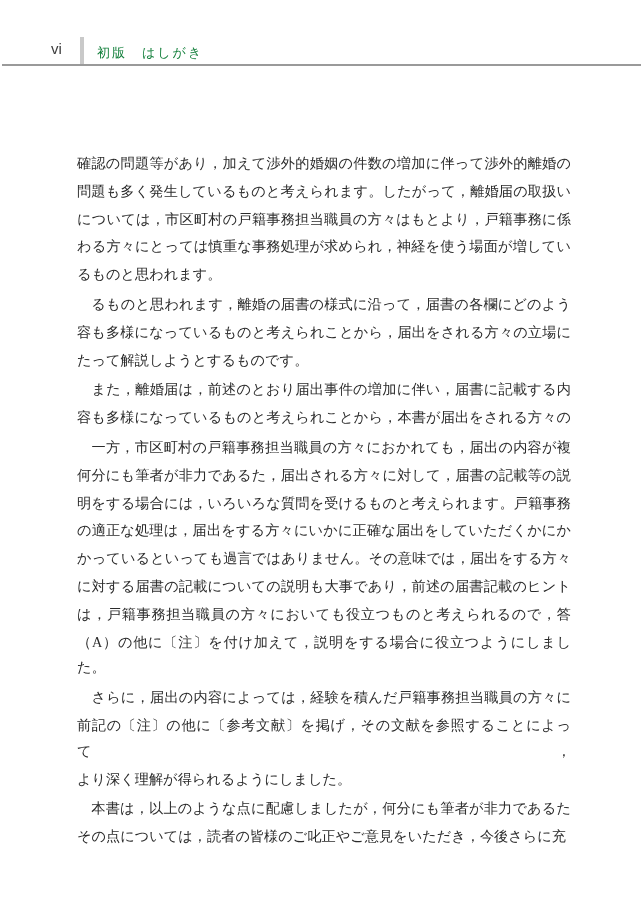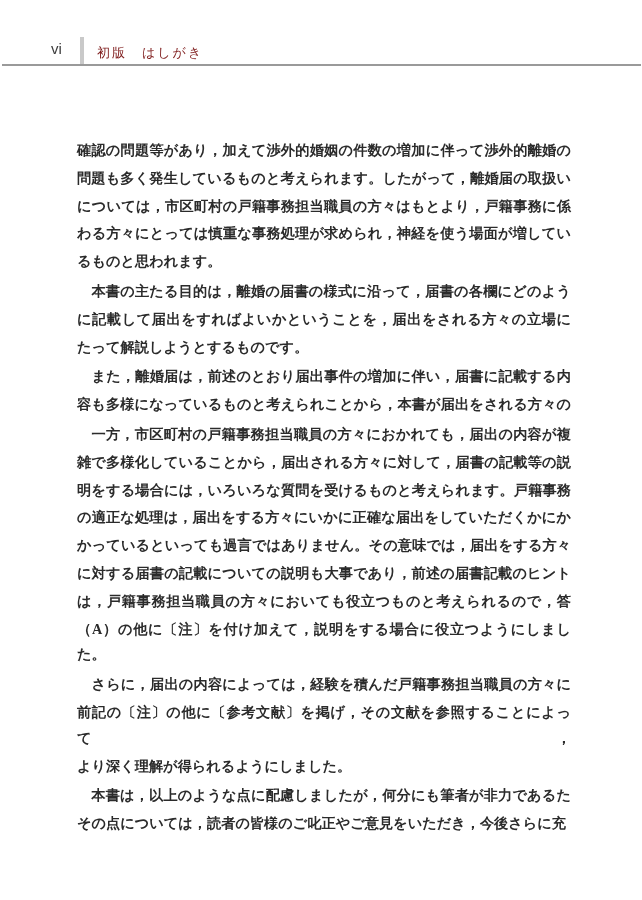--- a/index.html
+++ b/index.html
@@ -30,37 +30,36 @@
     left: 78px; top: 35px;
     width: 4px; height: 27px;
     background: #c9c9c9;
   }
   .header-title {
     position: absolute;
     left: 94px; top: 41px;
     font-family: "Liberation Sans", "DejaVu Sans", sans-serif;
     font-size: 13px;
     letter-spacing: 2px;
-    color: #7f1d1d;
+    color: #15803d;
   }
   .header-rule {
     position: absolute;
     left: 0; top: 62px;
     width: 642px; height: 1px;
     background: #9a9a9a;
   }
   
   .body-text {
     position: absolute;
-    left: 72px; top: 133px;
+    left: 72px; top: 146px;
     width: 500px;
     font-size: 14.2px;
     line-height: 25.8px;
     color: #2b2b2b;
-    font-weight: bold;
   }
   .line {
     text-align: justify;
     text-align-last: justify;
     white-space: pre-wrap;
   }
   .line.last {
     text-align-last: left;
   }
 </style>
@@ -76,31 +75,31 @@
   </div>
   <div class="body-text">
       <div class="paragraph">
         <div class="line">確認の問題等があり，加えて渉外的婚姻の件数の増加に伴って渉外的離婚の</div>
         <div class="line">問題も多く発生しているものと考えられます。したがって，離婚届の取扱い</div>
         <div class="line">については，市区町村の戸籍事務担当職員の方々はもとより，戸籍事務に係</div>
         <div class="line">わる方々にとっては慎重な事務処理が求められ，神経を使う場面が増してい</div>
         <div class="line last">るものと思われます。</div>
       </div>
       <div class="paragraph">
-        <div class="line">　本書の主たる目的は，離婚の届書の様式に沿って，届書の各欄にどのよう</div>
-        <div class="line">に記載して届出をすればよいかということを，届出をされる方々の立場に</div>
+        <div class="line">　るものと思われます，離婚の届書の様式に沿って，届書の各欄にどのよう</div>
+        <div class="line">容も多様になっているものと考えられことから，届出をされる方々の立場に</div>
         <div class="line last">たって解説しようとするものです。</div>
       </div>
       <div class="paragraph">
         <div class="line">　また，離婚届は，前述のとおり届出事件の増加に伴い，届書に記載する内</div>
         <div class="line">容も多様になっているものと考えられことから，本書が届出をされる方々の</div>
       </div>
       <div class="paragraph">
         <div class="line">　一方，市区町村の戸籍事務担当職員の方々におかれても，届出の内容が複</div>
-        <div class="line">雑で多様化していることから，届出される方々に対して，届書の記載等の説</div>
+        <div class="line">何分にも筆者が非力であるた，届出される方々に対して，届書の記載等の説</div>
         <div class="line">明をする場合には，いろいろな質問を受けるものと考えられます。戸籍事務</div>
         <div class="line">の適正な処理は，届出をする方々にいかに正確な届出をしていただくかにか</div>
         <div class="line">かっているといっても過言ではありません。その意味では，届出をする方々</div>
         <div class="line">に対する届書の記載についての説明も大事であり，前述の届書記載のヒント</div>
         <div class="line">は，戸籍事務担当職員の方々においても役立つものと考えられるので，答</div>
         <div class="line last">（A）の他に〔注〕を付け加えて，説明をする場合に役立つようにしました。</div>
       </div>
       <div class="paragraph">
         <div class="line">　さらに，届出の内容によっては，経験を積んだ戸籍事務担当職員の方々に</div>
         <div class="line">前記の〔注〕の他に〔参考文献〕を掲げ，その文献を参照することによって，</div>

